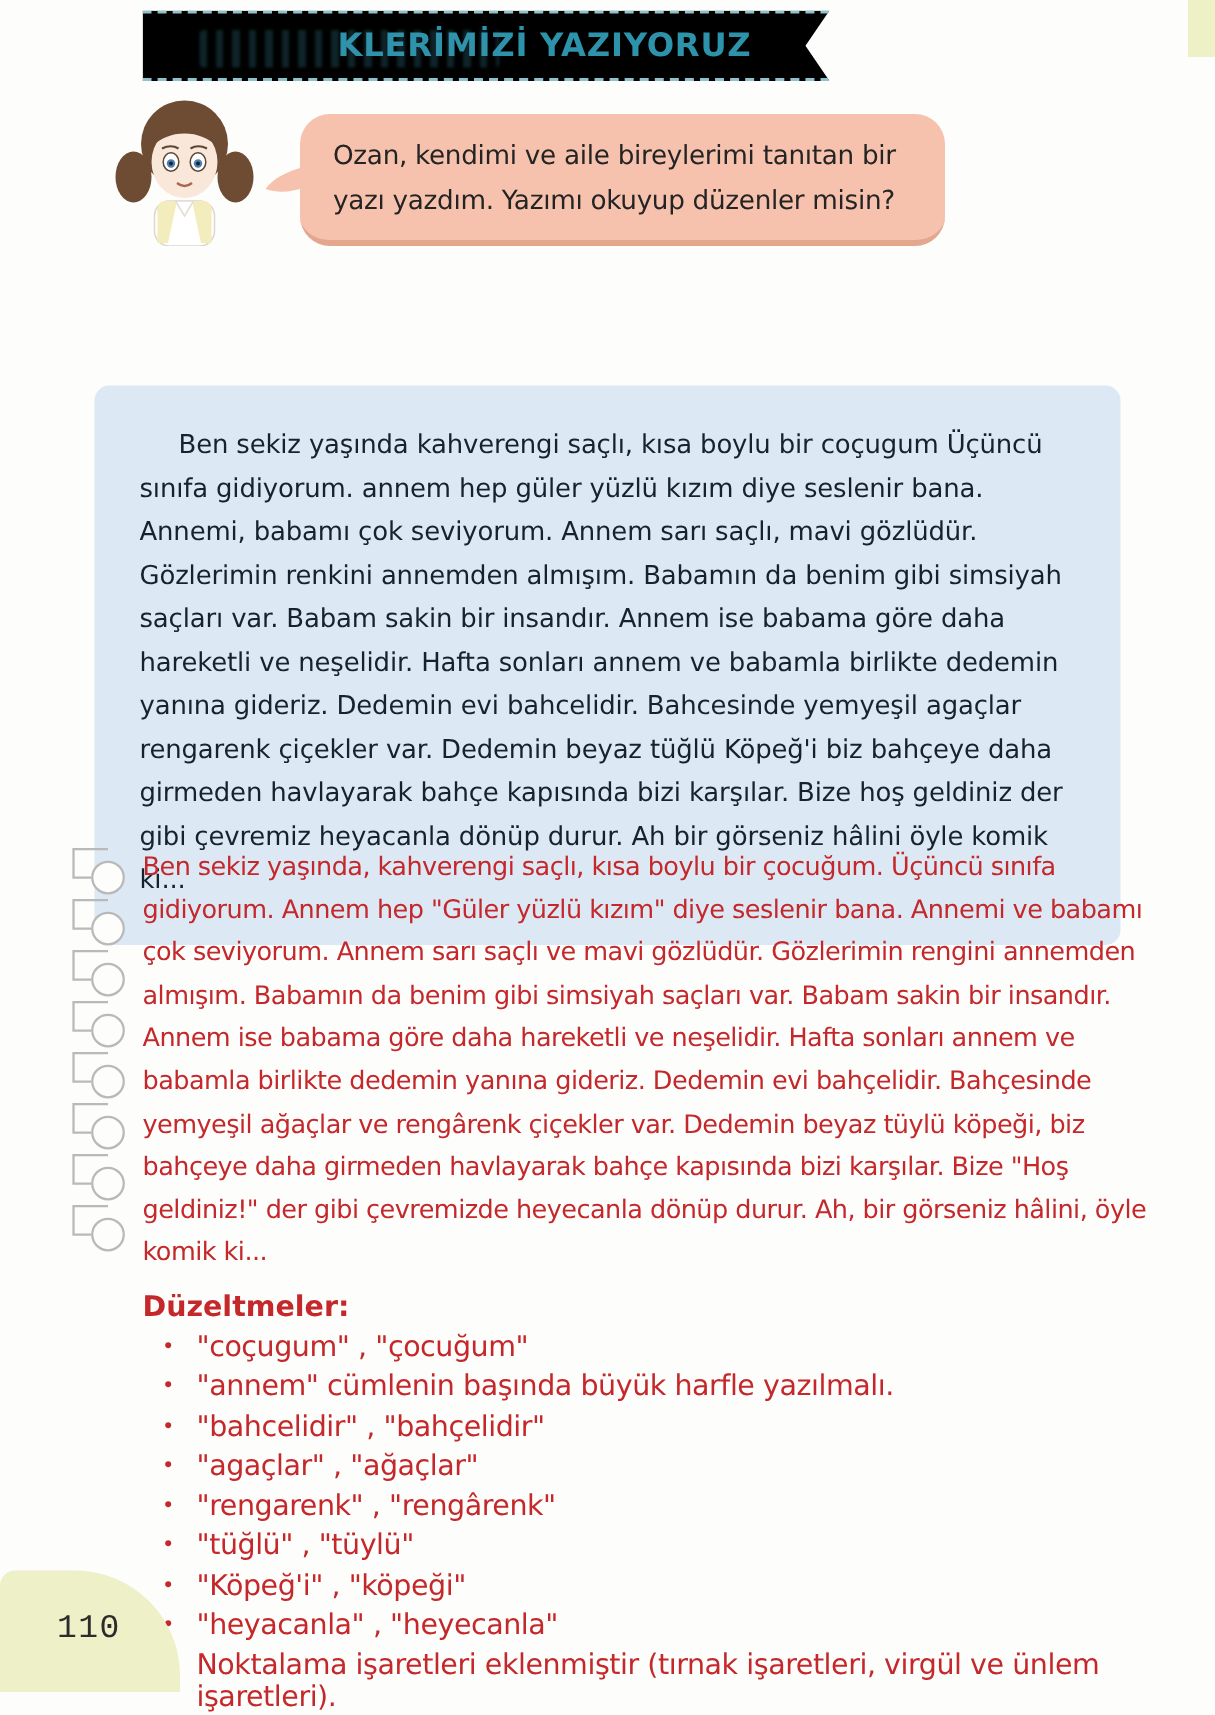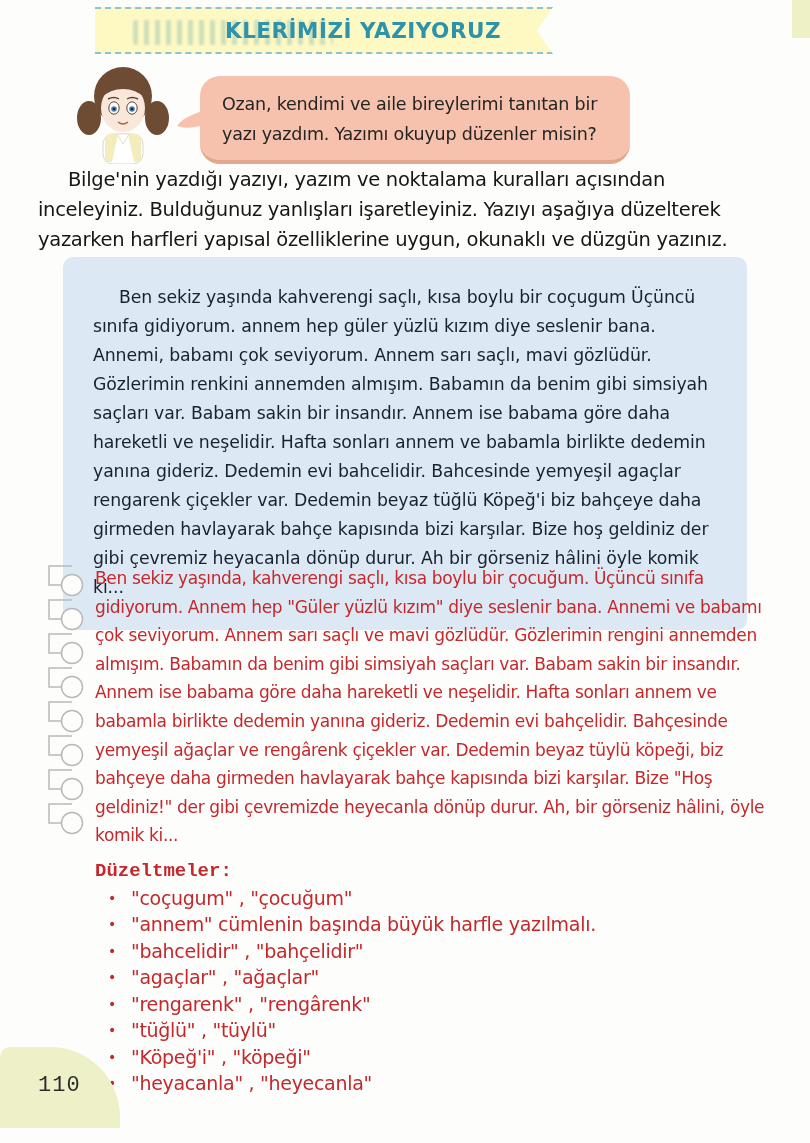--- a/index.html
+++ b/index.html
@@ -4,21 +4,21 @@
 <style>
   html,body{margin:0;padding:0;background:#ffffff;}
   .page{
     position:relative;width:810px;height:1143px;background:#fdfdfc;
     font-family:"DejaVu Sans","Liberation Sans",sans-serif;overflow:hidden;
   }
 
   
   .banner{
     position:absolute;left:95px;top:7px;width:458px;height:47px;
-    background:#fef9c3;
+    background:#000000;
     border-top:2px dashed #8cc3cd;border-bottom:2px dashed #8cc3cd;
     clip-path:polygon(0 0,100% 0,96.5% 50%,100% 100%,0 100%);
     display:flex;align-items:center;justify-content:flex-end;
     padding-right:52px;box-sizing:border-box;
   }
   .banner-title{
     color:#2d93ab;font-weight:bold;font-size:21.5px;letter-spacing:.5px;
     white-space:nowrap;
   }
   .smudge{
@@ -62,21 +62,21 @@
   }
 
   
   .notebook{position:absolute;left:42px;top:558px;width:738px;}
   .rings{position:absolute;left:0;top:6px;}
   .corrected{
     margin:6px 0 0 53px;width:676px;color:#c4282b;font-size:17px;
     line-height:28.6px;letter-spacing:-.35px;
   }
   .corrections{margin:10px 0 0 53px;color:#c4282b;}
-  .corrections .head{margin:0 0 6px;font-weight:bold;font-size:19px;font-family:Liberation Mono, monospace;}
+  .corrections .head{margin:0 0 6px;font-weight:bold;font-size:19px;}
   .corrections ul{list-style:none;margin:0;padding:0;}
   .corrections li{display:flex;margin:5px 0;font-size:19px;line-height:21.5px;
     letter-spacing:-.3px;}
   .corrections .dot{flex:0 0 36px;padding-left:13px;box-sizing:border-box;
     font-size:14px;line-height:21.5px;}
 
   
   .page-number-blob{
     position:absolute;left:0;top:1047px;width:120px;height:81px;
     background:#eef0c8;border-radius:10px 70px 0 0;
@@ -122,21 +122,20 @@
 
   <div class="bubble">
     <div class="bubble-tail">
       <svg width="26" height="24" viewBox="0 0 26 24">
         <path d="M26 3 C13 7 5 11 0 18 C9 21 17 20 26 17 Z" fill="#f6c2ad"></path>
       </svg>
     </div>
     <p>Ozan, kendimi ve aile bireylerimi tanıtan bir yazı yazdım. Yazımı okuyup düzenler misin?</p>
   </div>
 
-  <p class="instructions">Bilge'nin yazdığı yazıyı, yazım ve noktalama kuralları açısından inceleyiniz. Bulduğunuz yanlışları işaretleyiniz. Yazıyı aşağıya düzelterek yazarken harfleri yapısal özelliklerine uygun, okunaklı ve düzgün yazınız.</p>
 
   <div class="student-box">
     <p>Ben sekiz yaşında kahverengi saçlı, kısa boylu bir coçugum Üçüncü sınıfa gidiyorum. annem hep güler yüzlü kızım diye seslenir bana. Annemi, babamı çok seviyorum. Annem sarı saçlı, mavi gözlüdür. Gözlerimin renkini annemden almışım. Babamın da benim gibi simsiyah saçları var. Babam sakin bir insandır. Annem ise babama göre daha hareketli ve neşelidir. Hafta sonları annem ve babamla birlikte dedemin yanına gideriz. Dedemin evi bahcelidir. Bahcesinde yemyeşil agaçlar rengarenk çiçekler var. Dedemin beyaz tüğlü Köpeğ'i biz bahçeye daha girmeden havlayarak bahçe kapısında bizi karşılar. Bize hoş geldiniz der gibi çevremiz heyacanla dönüp durur. Ah bir görseniz hâlini öyle komik ki...</p>
   </div>
 
   <div class="notebook">
     <svg class="rings" width="54" height="278" viewBox="0 0 54 278">
       <defs>
         <g id="ring" fill="#fdfdfc" stroke="#b9b9b9" stroke-width="1.5">
           <path d="M30 2 H7 V21 H19" fill="none"></path>
@@ -183,20 +182,24 @@
           <span>"tüğlü" , "tüylü"</span>
         </li>
         <li>
           <span class="dot">•</span>
           <span>"Köpeğ'i" , "köpeği"</span>
         </li>
         <li>
           <span class="dot">•</span>
           <span>"heyacanla" , "heyecanla"</span>
         </li>
+        <li>
+          <span class="dot">•</span>
+          <span>Noktalama işaretleri eklenmiştir (tırnak işaretleri, virgül ve ünlem işaretleri).</span>
+        </li>
       </ul>
     </div>
   </div>
 
   <div class="page-number-blob">
     <span class="page-number">110</span>
   </div>
 
 </div>
 

